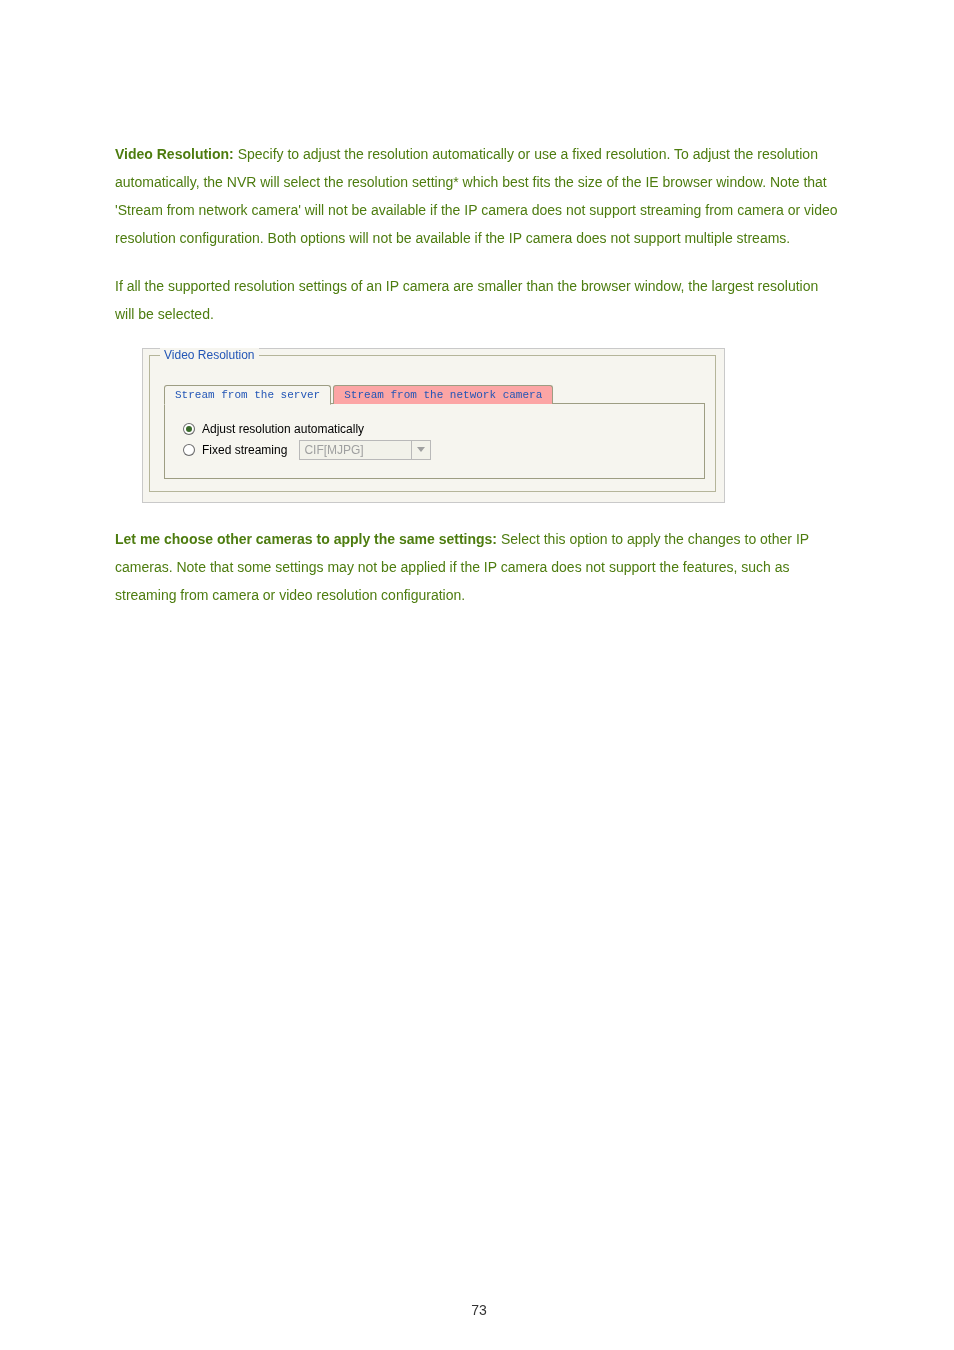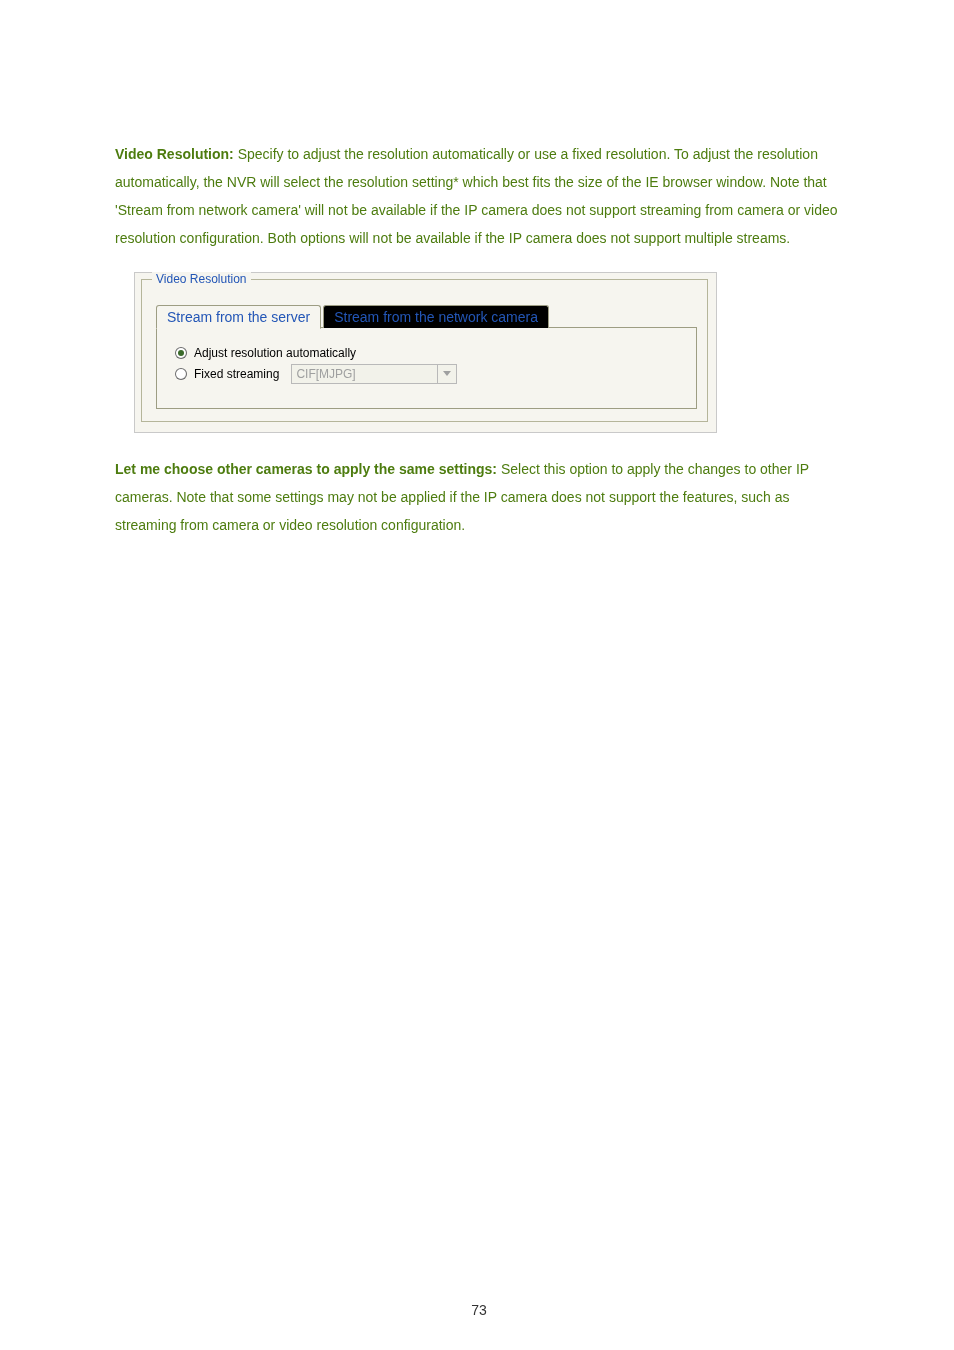--- a/index.html
+++ b/index.html
@@ -20,21 +20,21 @@
     margin: 0 0 20px 0;
     font-size: 14px;
     line-height: 2.0;
     color: #4d7c0f;
   }
   .bold { font-weight: bold; }
 
   
   .dlg-wrap {
     width: 620px;
-    margin: 2px 0 22px 8px;
+    margin: 2px 0 22px 16px;
     position: relative;
     display: flex;
     align-items: center;
   }
   .left-accent {
     width: 4px;
     background: #2356b6;
     margin-right: 7px;
   }
   .right-accent {
@@ -75,41 +75,41 @@
     position: absolute;
     left: 0; right: 0; bottom: 0;
     height: 1px;
     background: #9d9d83;
   }
   .tab {
     position: relative;
     border: 1px solid #9d9d83;
     border-bottom: none;
     background: #f6f5ef;
-    font-family: Liberation Sans, sans-serif;
-    font-size: 14px;
+    font-family: Liberation Mono, monospace;
+    font-size: 11px;
     color: #2356b6;
     padding: 3px 10px 3px 10px;
     border-top-left-radius: 3px;
     border-top-right-radius: 3px;
     margin-right: 2px;
     z-index: 2;
   }
   .tab.active {
     background: #f6f5ef;
     border-bottom: 1px solid #f6f5ef;
     bottom: -1px;
   }
   .tab.inactive {
-    background: #000000;
+    background: #fca5a5;
   }
   .tab-body {
     border: 1px solid #9d9d83;
     border-top: none;
-    padding: 14px 10px 20px 18px;
+    padding: 14px 10px 14px 18px;
   }
   .radio-row {
     display: flex;
     align-items: center;
     font-family: "Segoe UI", Tahoma, sans-serif;
     font-size: 12px;
     color: #000000;
     margin: 4px 0;
   }
   .radio-glyph {
@@ -123,21 +123,21 @@
   }
   .radio-glyph.selected::after {
     content: "";
     position: absolute;
     left: 3px; top: 3px;
     width: 6px; height: 6px;
     background: #3a6a2a;
     border-radius: 50%;
   }
   .combo {
-    width: 166px;
+    width: 132px;
     height: 20px;
     border: 1px solid #b9b9b9;
     background: #f2f2ea;
     display: inline-flex;
     align-items: center;
     margin-left: 12px;
     box-sizing: border-box;
   }
   .combo .val {
     flex: 1;
@@ -169,20 +169,21 @@
 </head>
 <body>
 
 <div class="page">
 
   <p>
     <span class="bold">Video Resolution:</span><span> Specify to adjust the resolution automatically or use a fixed resolution. To adjust the resolution automatically, the NVR will select the resolution setting* which best fits the size of the IE browser window.   Note that 'Stream from network camera' will not be available if the IP camera does not support streaming from camera or video resolution configuration.   Both options will not be available if the IP camera does not support multiple streams.</span>
   </p>
 
 
+  <p>If all the supported resolution settings of an IP camera are smaller than the browser window, the largest resolution will be selected.</p>
 
   <div class="dlg-wrap">
     <div class="left-accent"></div>
 
     <div class="outer-border">
       <div class="fieldset">
         <div class="legend">Video Resolution</div>
 
         <div class="tabbar">
           <div class="tab-strip-line"></div>

